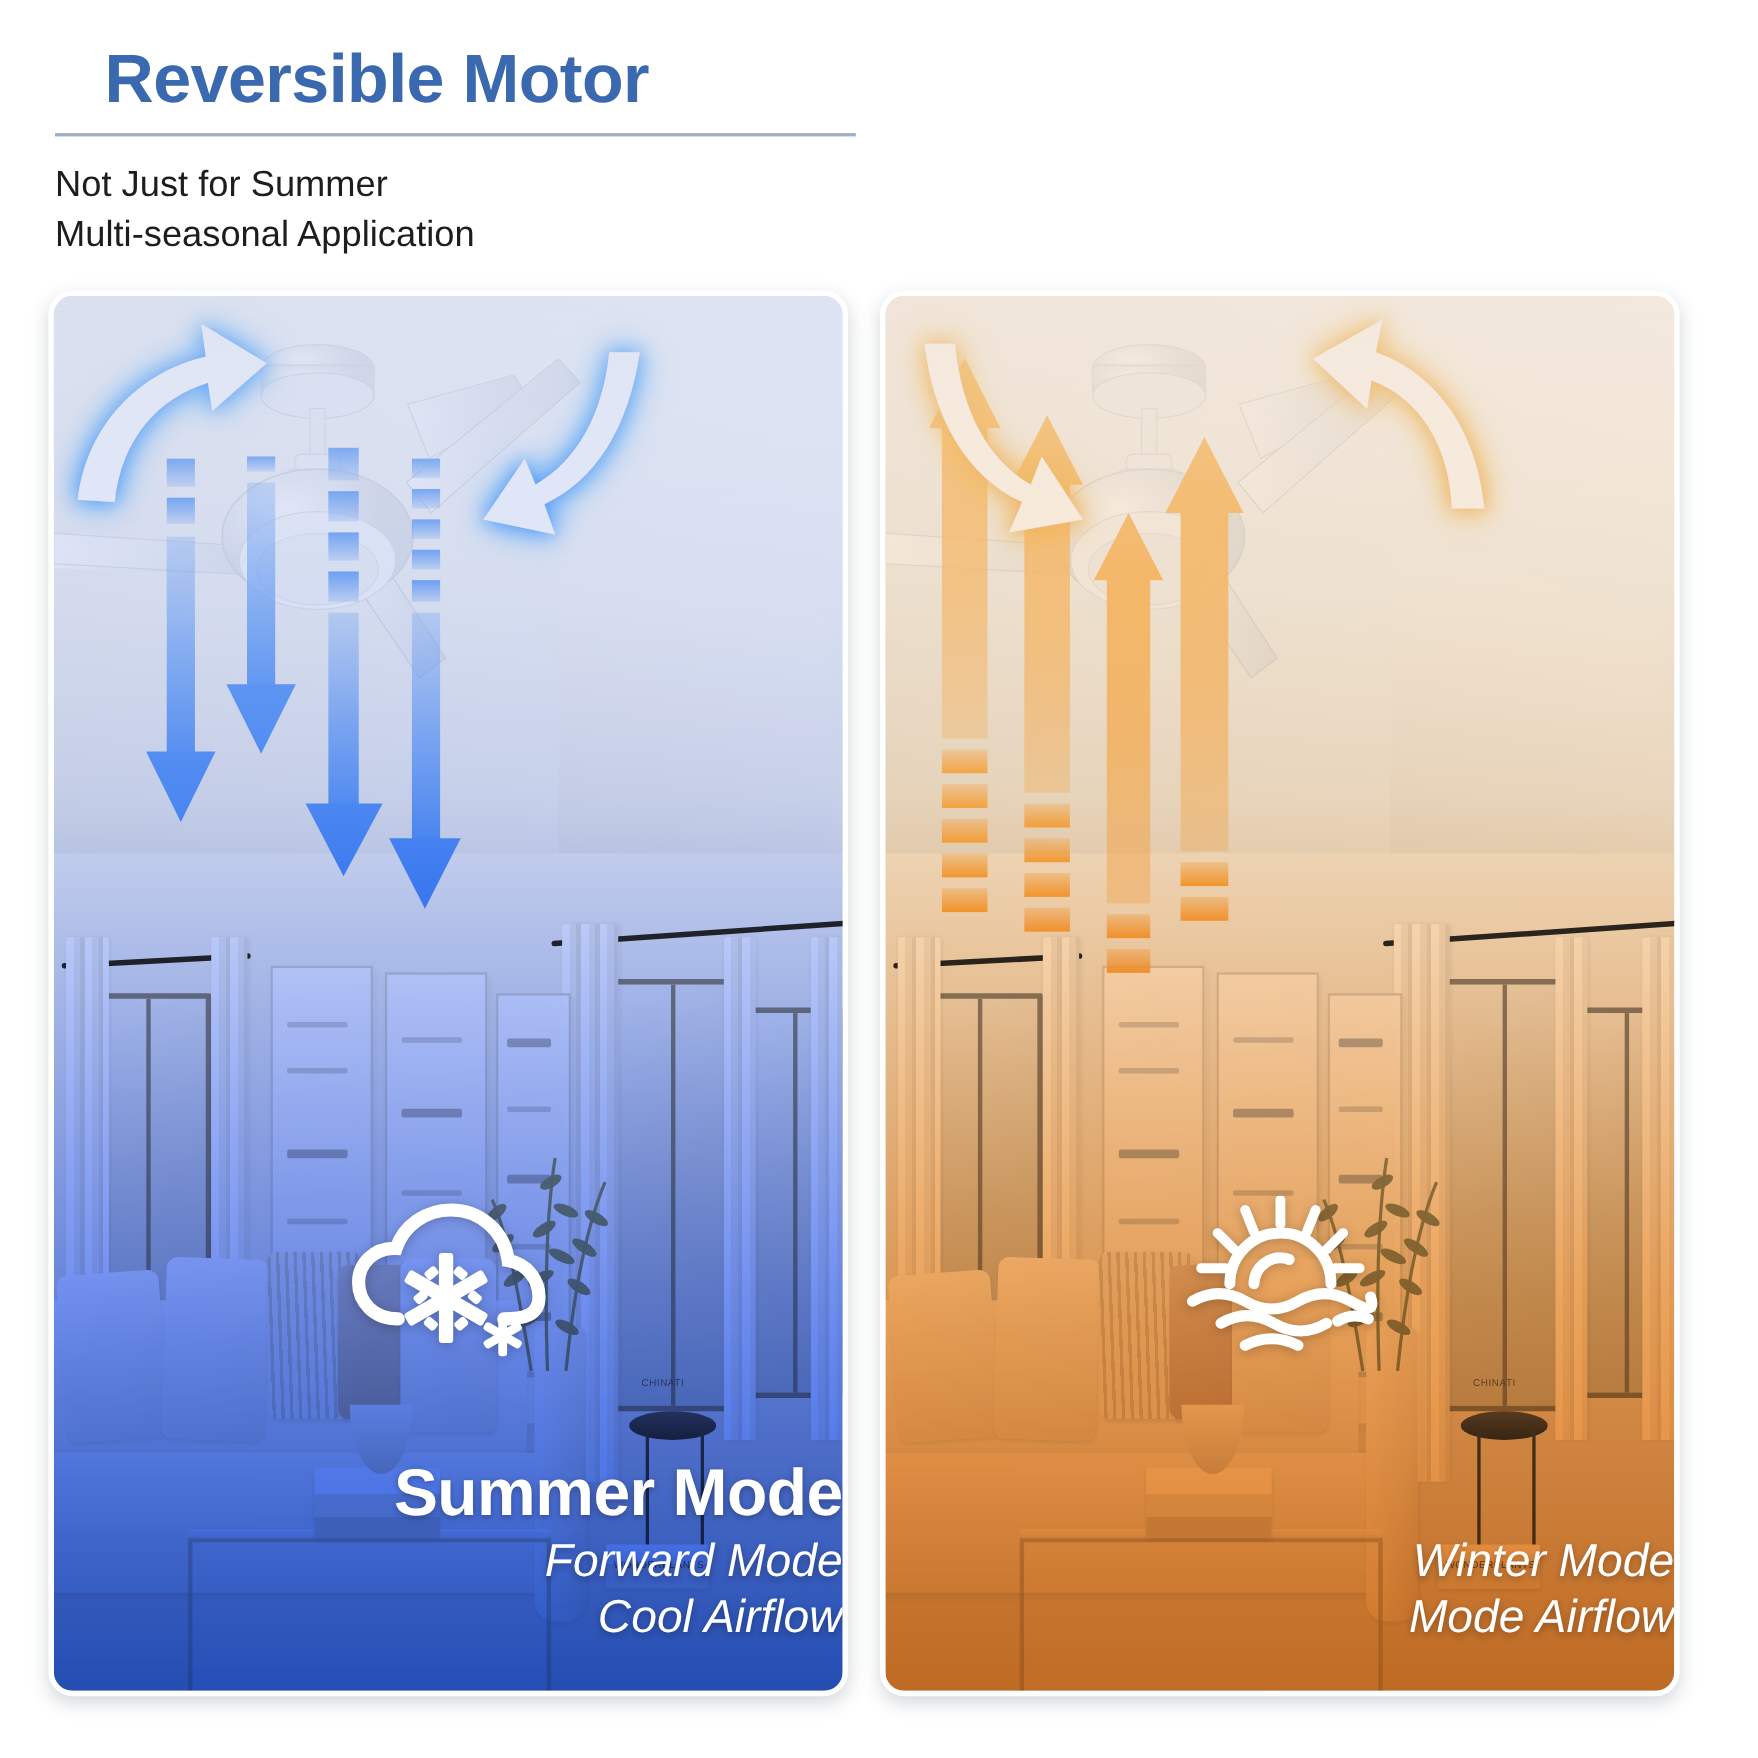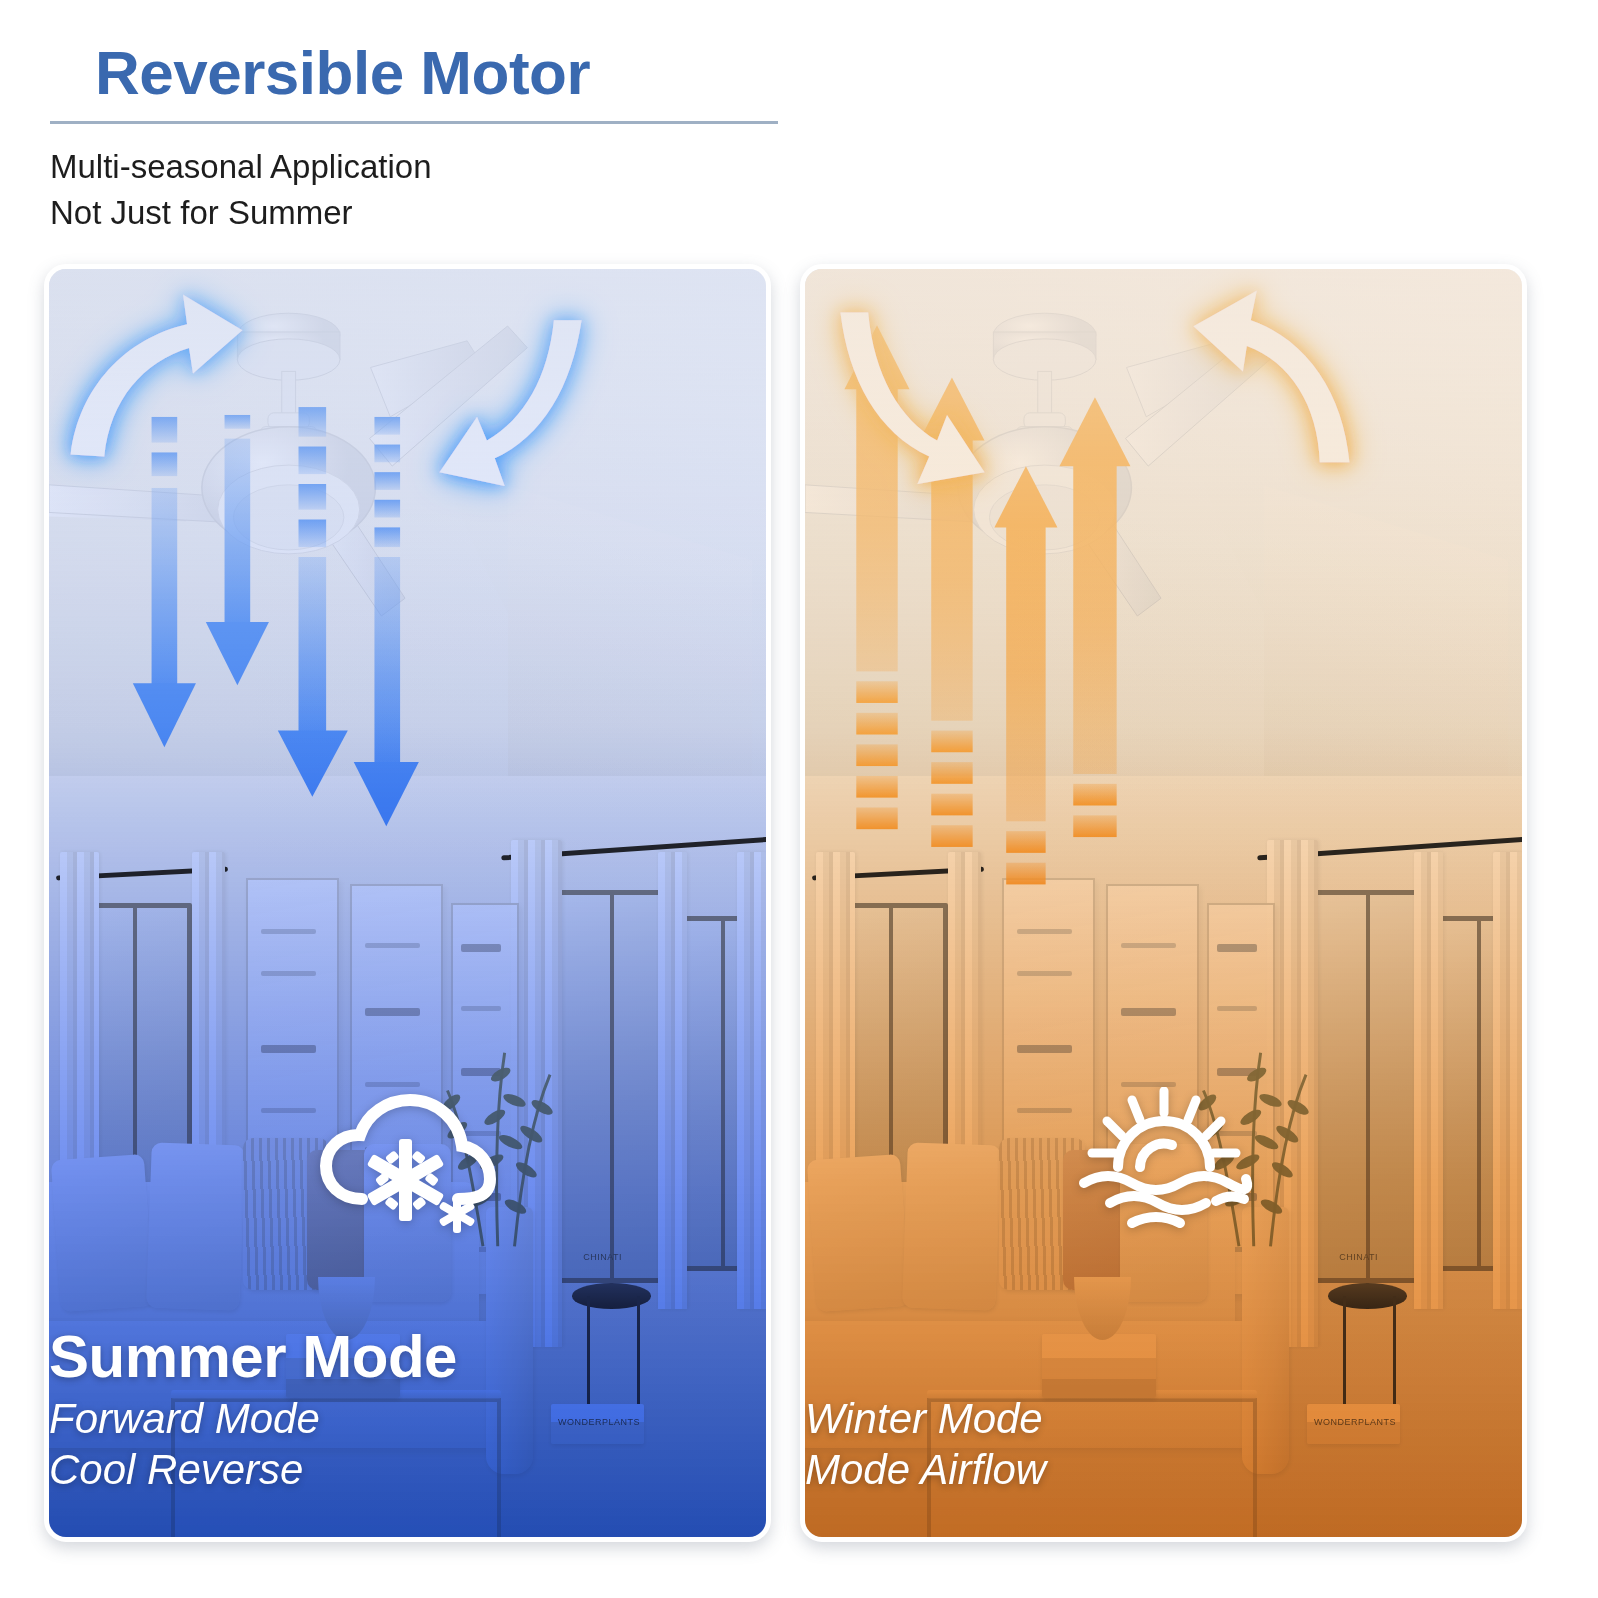--- a/index.html
+++ b/index.html
@@ -217,43 +217,43 @@
   
   .flow { position: absolute; inset: 0; }
 
   
   .mode-icon {
     position: absolute; left: 50%; transform: translateX(-50%);
     top: 64.5%; width: 180px; height: 150px;
     filter: drop-shadow(0 2px 5px rgba(0,0,0,.22));
   }
   .captions {
-    position: absolute; left: 0; right: 0; bottom: 42px; text-align: left;
+    position: absolute; left: 0; right: 0; bottom: 42px; text-align: right;
     color: #ffffff; text-shadow: 0 2px 7px rgba(0,0,0,.30);
   }
   .mode-title {
     font-size: 60px; font-weight: 700; line-height: 1.06; letter-spacing: -.5px;
   }
   .mode-l1, .mode-l2 {
     font-size: 42px; font-style: italic; font-weight: 500; line-height: 1.22;
     margin-top: 4px;
   }
   .mode-l2 { margin-top: 0; }
 </style>
 </head>
 <body>
 
 <div class="page">
 
   <div class="header">
     <div class="title" style="color: rgb(58, 105, 175);">Reversible Motor</div>
     <div class="rule"></div>
     <div class="sub">
+      <div>Not Just for Summer</div>
       <div>Multi-seasonal Application</div>
-      <div>Not Just for Summer</div>
     </div>
   </div>
 
   <div class="panels">
 
     <div class="panel left">
       <div class="scene">
 
         <div class="ceiling"></div>
         <div class="vault"></div>
@@ -456,21 +456,21 @@
           <g fill="#ffffff">
             <rect x="135" y="108" width="8" height="38" rx="3"></rect>
             <rect x="135" y="108" width="8" height="38" rx="3" transform="rotate(60 139 127)"></rect>
             <rect x="135" y="108" width="8" height="38" rx="3" transform="rotate(120 139 127)"></rect>
           </g>
         </svg>
 
         <div class="captions">
           <div class="mode-title">Summer Mode</div>
           <div class="mode-l1">Forward Mode</div>
-          <div class="mode-l2">Cool Reverse</div>
+          <div class="mode-l2">Cool Airflow</div>
         </div>
       </div>
     </div>
 
     <div class="panel right">
       <div class="scene">
 
         <div class="ceiling"></div>
         <div class="vault"></div>
         <div class="vault2"></div>

